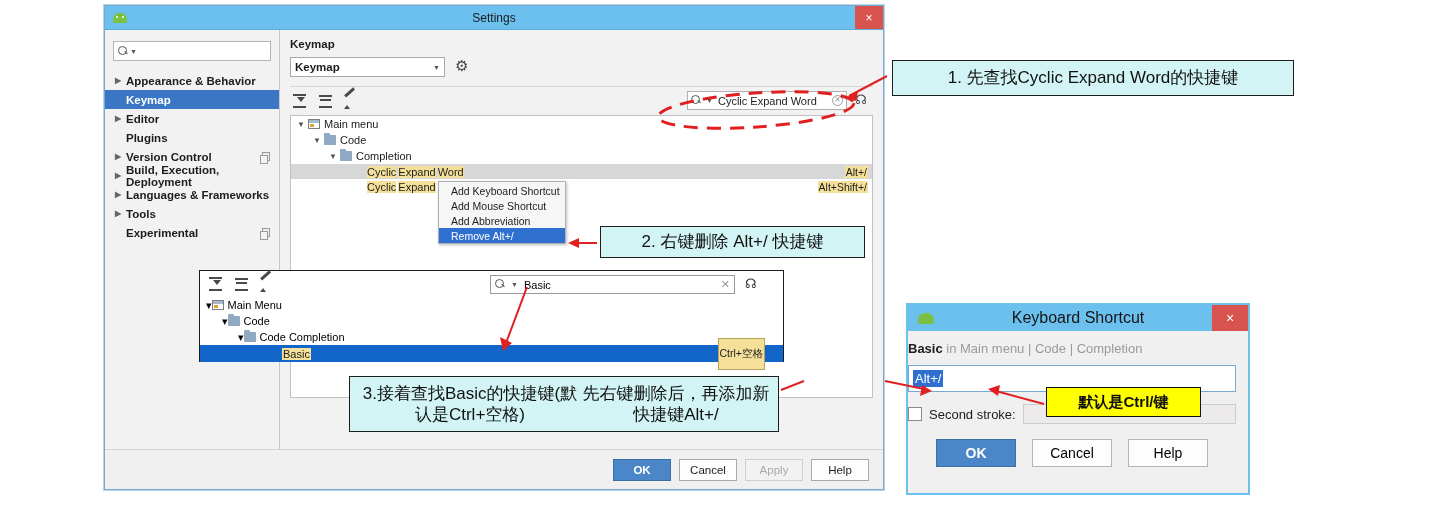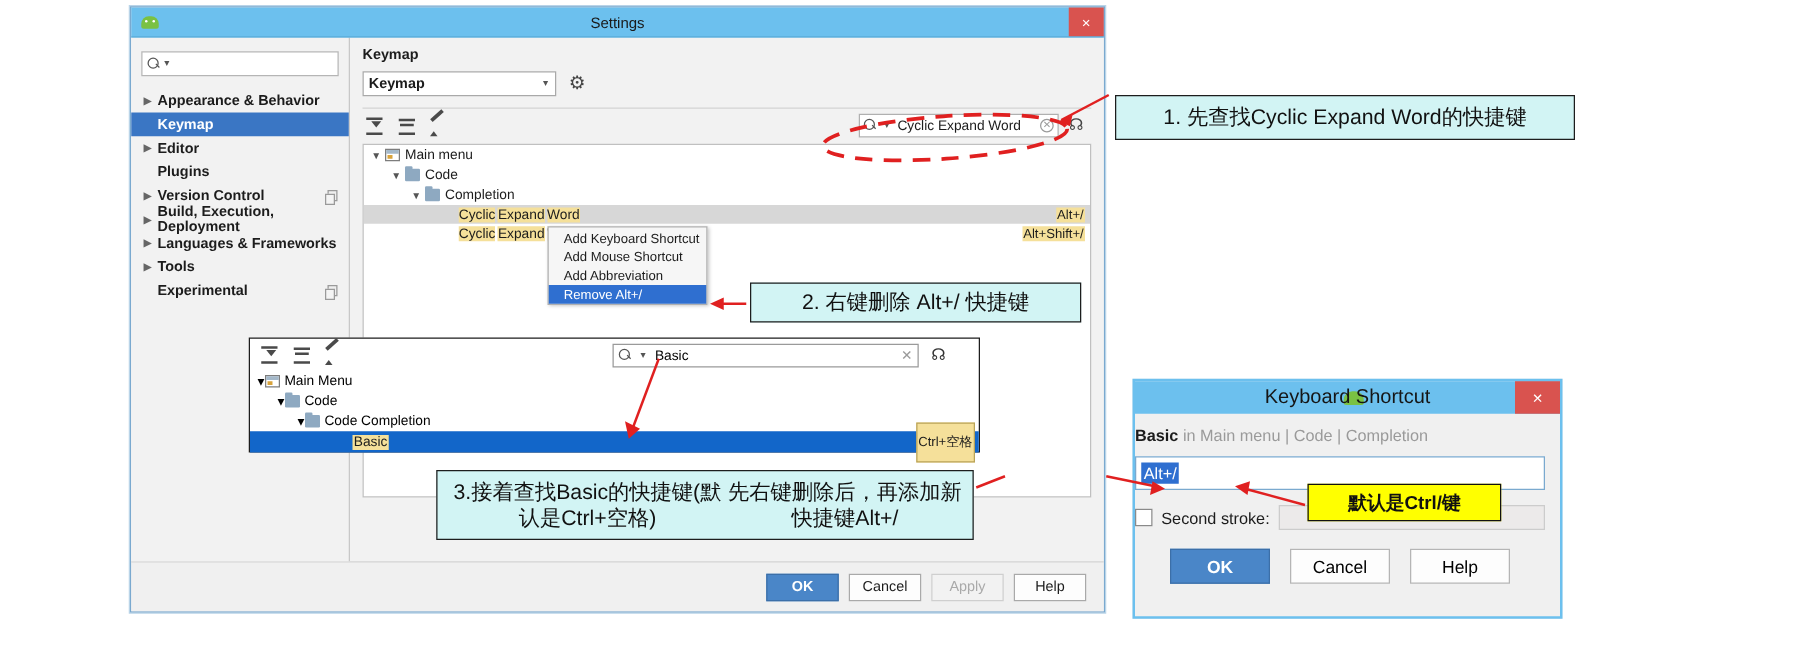--- a/index.html
+++ b/index.html
@@ -211,29 +211,29 @@
   .fp-toolbar { height: 26px; position: relative; display: flex; align-items: center; padding-left: 6px; }
   .fp-search {
     position: absolute; left: 290px; top: 4px; width: 245px; height: 19px;
     background: #fff; border: 1px solid #9a9a9a; display: flex; align-items: center;
     padding: 0 4px; gap: 4px; font-size: 11px;
   }
   .fp-search input { border: 0; outline: 0; flex: 1; font-size: 11px; font-family: inherit; background: transparent; min-width: 0; }
   .fp-filter { position: absolute; left: 545px; top: 5px; font-size: 13px; color: #333; cursor: pointer; }
   .fp-row { display: flex; align-items: center; height: 16px; font-size: 11px; padding-left: 6px; position: relative; }
   .fp-row.selected { background: #1266c9; color: #fff; height: 17px; }
-  .fp-row .fsc { position: absolute; right: 3px; background: #f5e09a; color: #1c1c1c; font-size: 10.5px; padding: 8px 1px; border: 1px solid #b9a358; }
+  .fp-row .fsc { position: absolute; right: 18px; background: #f5e09a; color: #1c1c1c; font-size: 10.5px; padding: 8px 1px; border: 1px solid #b9a358; }
 
   
   .ks-win {
     position: absolute; left: 862px; top: 303px; width: 344px; height: 192px;
     background: #f0f0f0; border: 2px solid #6cc0ee;
   }
   .ks-title {
-    height: 26px; background: #6cc0ee; display: flex; align-items: center; position: relative; justify-content: center;
+    height: 26px; background: #6cc0ee; display: flex; align-items: center; position: relative;
   }
   .ks-title .appicon2 {
     width: 16px; height: 11px; margin-left: 10px; background: #7ac143; border-radius: 7px 7px 2px 2px;
   }
   .ks-title .t {
     position: absolute; left: 0; right: 0; text-align: center; font-size: 16px; color: #151515;
   }
   .ks-close {
     position: absolute; right: 0; top: 0; width: 36px; height: 26px; background: #d9534f;
     color: #fff; font-size: 14px; display: flex; align-items: center; justify-content: center; cursor: pointer;
@@ -254,21 +254,21 @@
     border: 1px solid #b5b5b5; display: flex; align-items: center; justify-content: center; cursor: pointer;
   }
   .ks-btn.primary { background: #4a86c8; border-color: #3c6fa8; color: #fff; font-weight: bold; }
 
   
   .note {
     position: absolute; background: #d2f4f4; border: 1.5px solid #1d1d1d;
     font-size: 17px; color: #111; display: flex; align-items: center; justify-content: center;
     text-align: center; line-height: 1.25; padding: 2px 8px; z-index: 30;
   }
-  .note1 { left: 848px; top: 76px; width: 368px; height: 36px; }
+  .note1 { left: 848px; top: 60px; width: 402px; height: 36px; }
   .note2 { left: 556px; top: 226px; width: 265px; height: 32px; }
   .note3 { left: 305px; top: 376px; width: 430px; height: 56px; flex-direction: row; }
   .note-yellow {
     position: absolute; left: 1002px; top: 387px; width: 155px; height: 30px;
     background: #ffff00; border: 1.5px solid #111; font-size: 15px; color: #111;
     display: flex; align-items: center; justify-content: center; z-index: 40; font-weight: bold;
   }
   svg.ov { position: absolute; left: 0; top: 0; width: 1450px; height: 525px; pointer-events: none; z-index: 35; }
 </style>
 </head>

